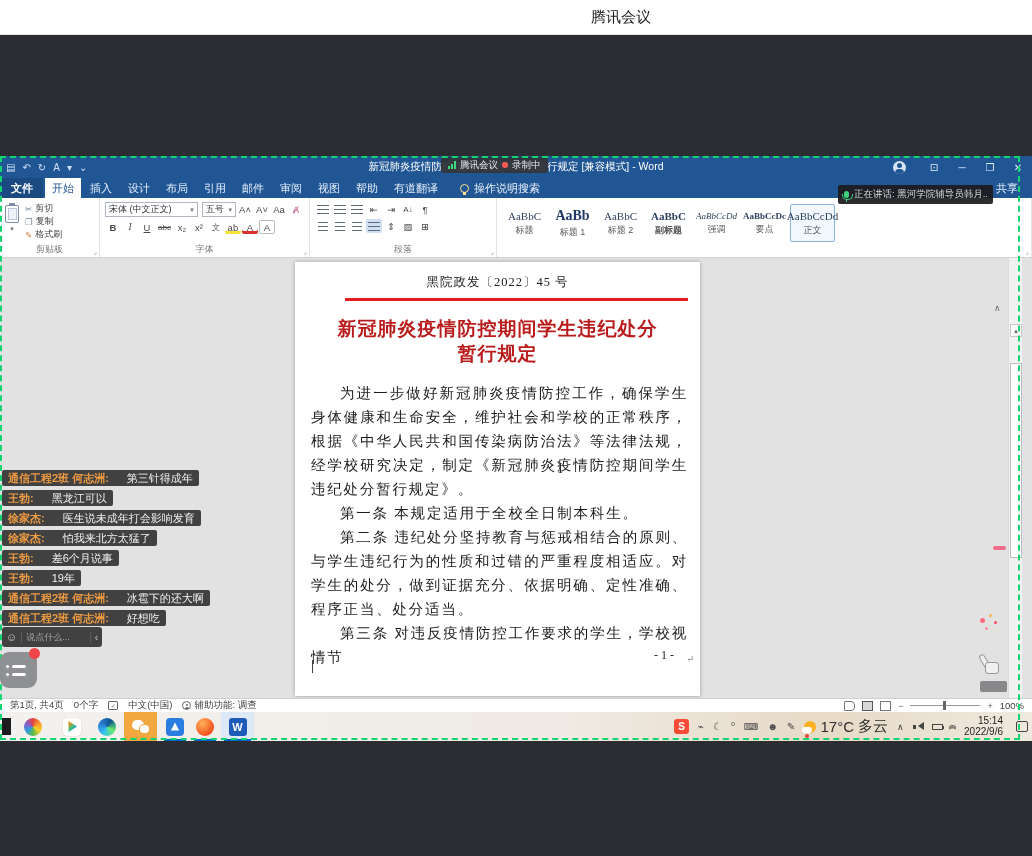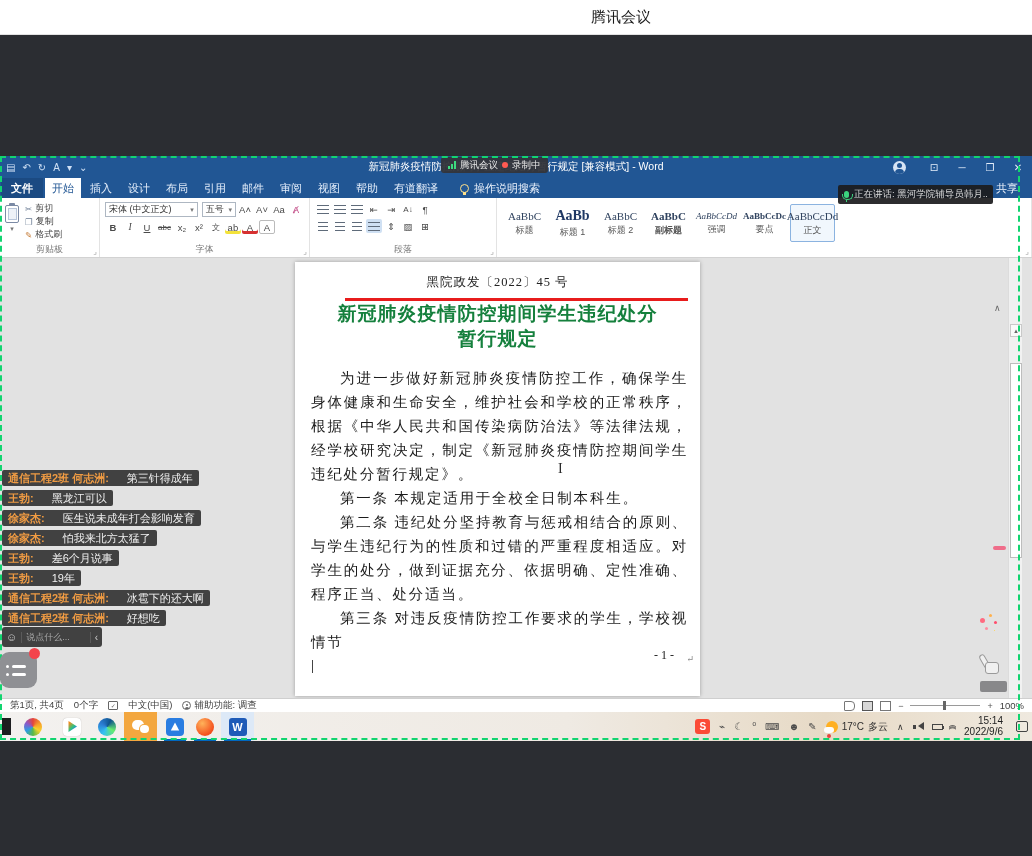--- a/index.html
+++ b/index.html
@@ -75,21 +75,21 @@
   .chip.em .sample { font-style:italic; font-size:9px; }
   .chip.kp .sample { font-weight:bold; font-size:9px; }
   .chip .cname { font-size:9px; color:#555; }
   .chip.sel { border:1px solid #8bb3e0; background:#f1f7fd; }
 
   
   .docarea { position:absolute; left:0; top:102px; width:1032px; height:440px; background:#e2e2e2; overflow:hidden; }
   .page { position:absolute; left:295px; top:4px; width:405px; height:434px; background:#ffffff; box-shadow:0 0 4px rgba(0,0,0,.3); font-family:"Liberation Serif","DejaVu Serif",serif; }
   .docnum { margin-top:12px; text-align:center; font-size:12.5px; letter-spacing:1px; color:#222; }
   .redline { margin:7px 12px 0 50px; height:2.5px; background:#e81c1c; }
-  .doctitle { text-align:center; font-weight:bold; font-size:19px; line-height:25px; letter-spacing:1px; color:#15803d; }
+  .doctitle { margin-top:15px; text-align:center; font-weight:bold; font-size:19px; line-height:25px; letter-spacing:1px; color:#b91c1c; }
   .docbody { margin:15px 12px 0 16px; font-size:14.5px; line-height:24px; letter-spacing:1.8px; text-align:justify; color:#1c1c1c; }
   .docbody p { text-indent:2em; }
   .pagenum { position:absolute; top:386px; right:26px; font-size:12px; color:#222; }
   .pilcrow { position:absolute; top:392px; right:6px; font-size:9px; color:#8a8a8a; }
   .caret { position:absolute; left:17px; top:398px; width:1px; height:13px; background:#444; }
   .ibeam { position:absolute; left:558px; top:203px; font-family:"Liberation Serif","DejaVu Serif",serif; font-size:14px; color:#2b2b2b; text-shadow:0 0 1px #fff; }
   .collapse-rib { position:absolute; left:994px; top:45px; font-size:9px; color:#666; }
 
   
   .scrollbar { position:absolute; left:1008px; top:102px; width:14px; height:440px; background:#f1f1f1; border-left:1px solid #dcdcdc; }
@@ -128,21 +128,21 @@
   .orangeball { width:18px; height:18px; border-radius:50%; background:radial-gradient(circle at 35% 30%,#ffb35a,#f4511e 70%); }
   .wordcell { width:33px; background:#dde9f7; }
   .wordtile { width:18px; height:18px; border-radius:3px; background:#1e5bb8; color:#fff; font-weight:bold; font-size:11px; display:flex; align-items:center; justify-content:center; }
   .tray { margin-left:auto; display:flex; align-items:center; gap:9px; padding-right:4px; }
   .sogou { width:15px; height:15px; border-radius:3px; background:#fb4b36; color:#fff; font-weight:bold; font-size:10px; display:flex; align-items:center; justify-content:center; }
   .trayic { font-size:10px; color:#4a4a4a; }
   .weather { display:flex; align-items:center; gap:4px; }
   .sun { width:12px; height:12px; border-radius:50%; background:#ffb023; position:relative; }
   .sun::after { content:""; position:absolute; left:-2px; top:6px; width:10px; height:6px; border-radius:3px; background:#fdfdfd; }
   .sun::before { content:""; position:absolute; left:1px; top:13px; width:4px; height:4px; border-radius:50%; background:#e2453d; }
-  .wtxt { font-size:10px; color:#2e2e2e; }
+  .wtxt { font-size:15px; color:#2e2e2e; }
   .chev { font-size:9px; color:#333; }
   .spk { width:10px; height:9px; position:relative; }
   .spk::before { content:""; position:absolute; left:0; top:2.5px; width:3px; height:4px; background:#444; }
   .spk::after { content:""; position:absolute; left:1px; top:0; border:4.5px solid transparent; border-right:6px solid #444; }
   .batt { width:11px; height:6px; border:1px solid #444; position:relative; }
   .batt::after { content:""; position:absolute; right:-2.4px; top:1px; width:1.6px; height:3px; background:#444; }
   .wifi { display:inline-block; transform:rotate(90deg); font-size:8px; letter-spacing:-1.5px; color:#444; }
   .clock { text-align:right; font-size:10px; line-height:10.5px; color:#1f1f1f; }
   .action { width:12px; height:11px; border:1.2px solid #444; border-radius:2px; margin-left:4px; }
 

